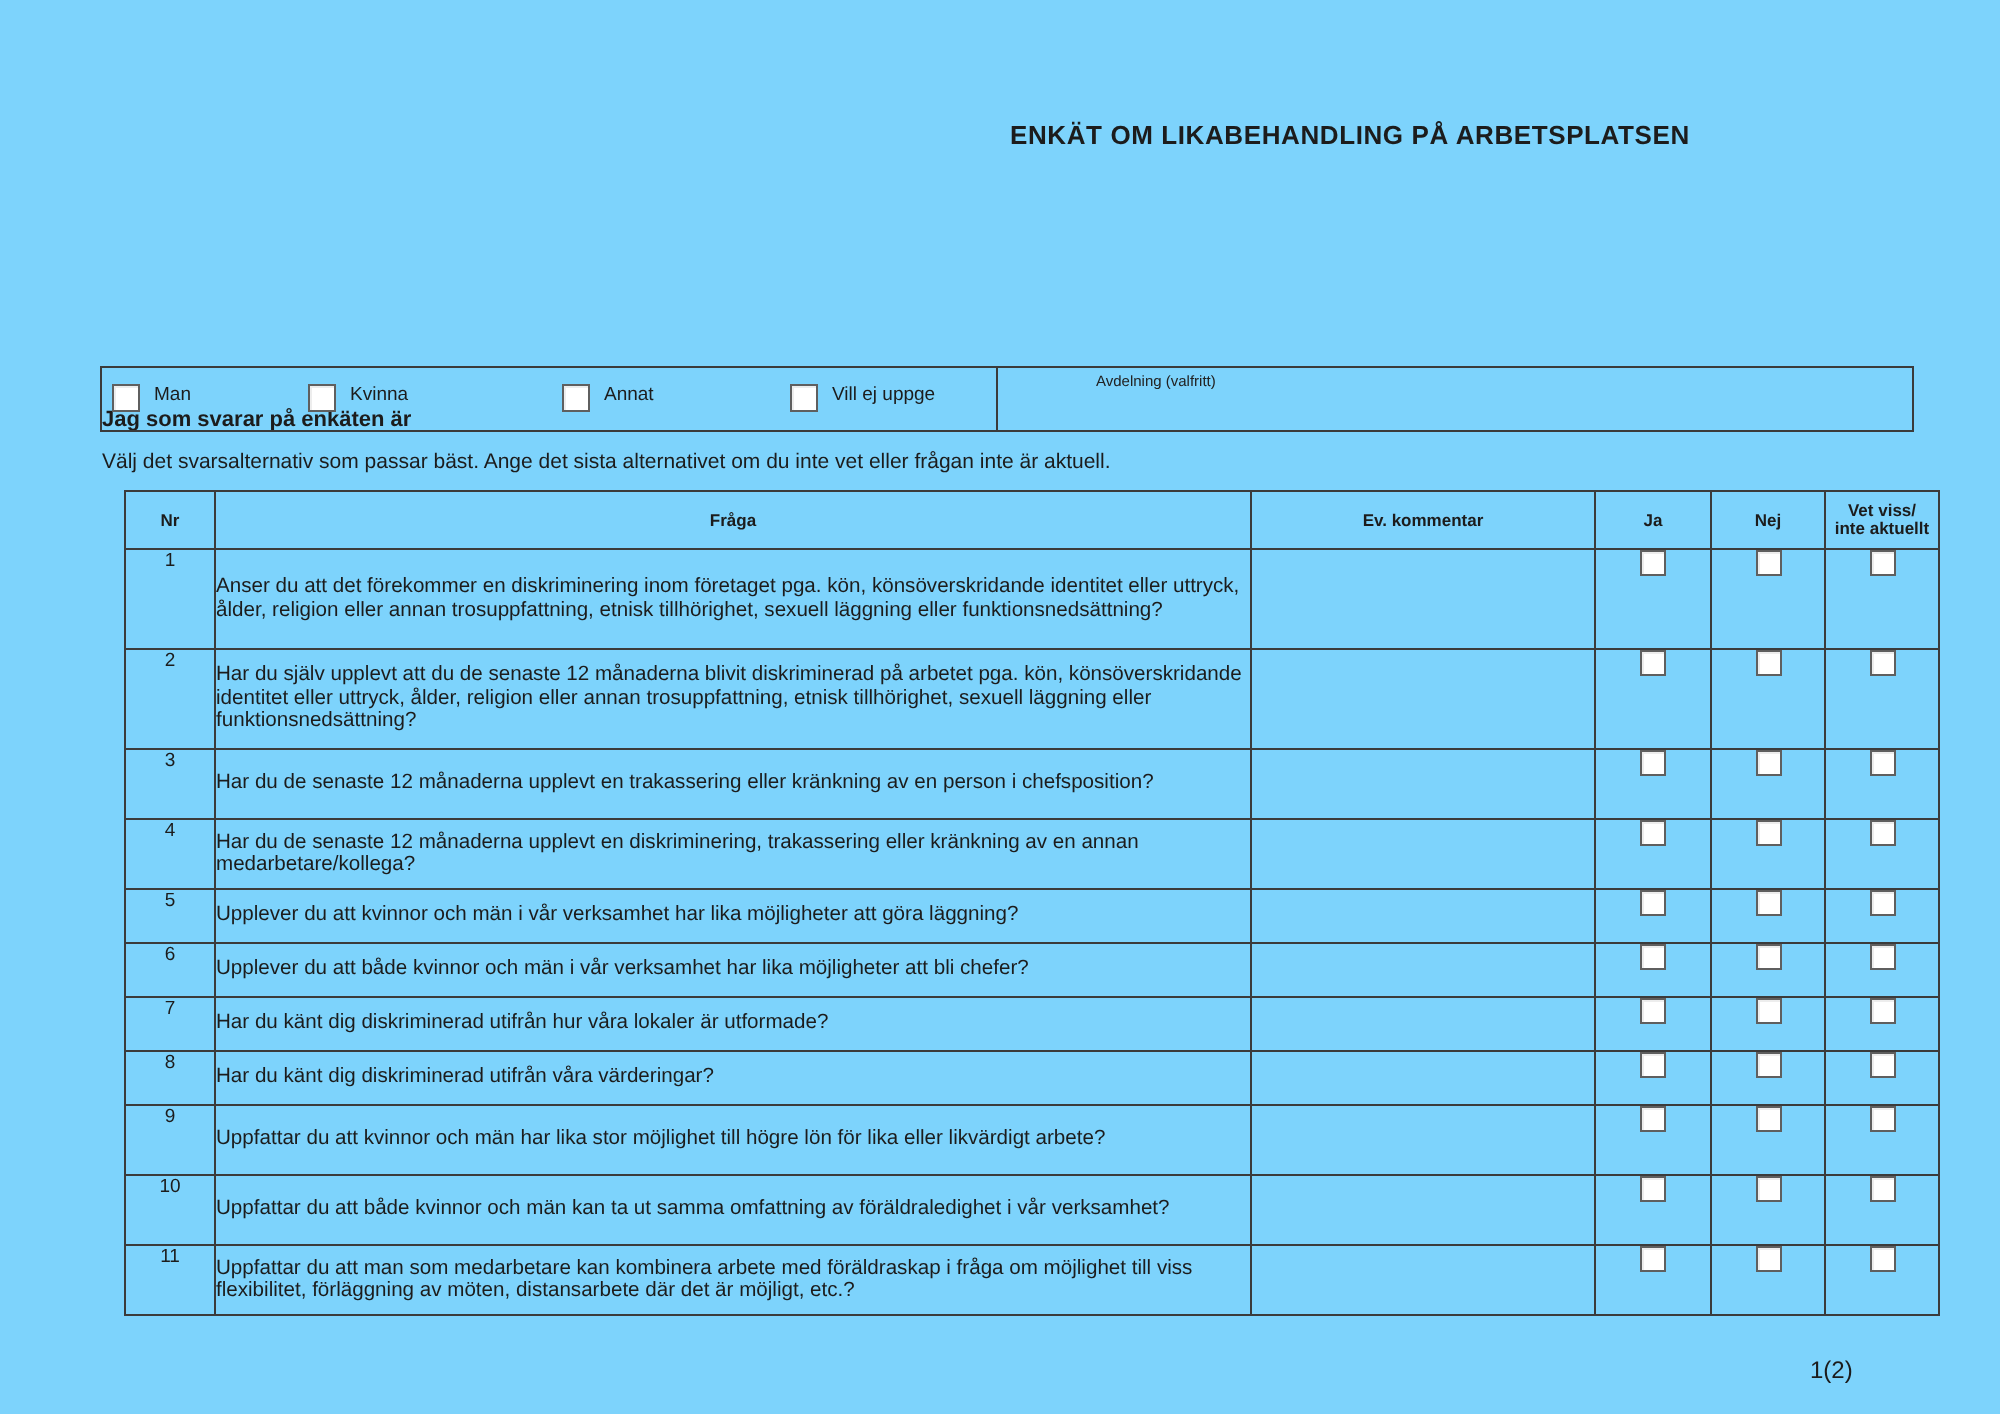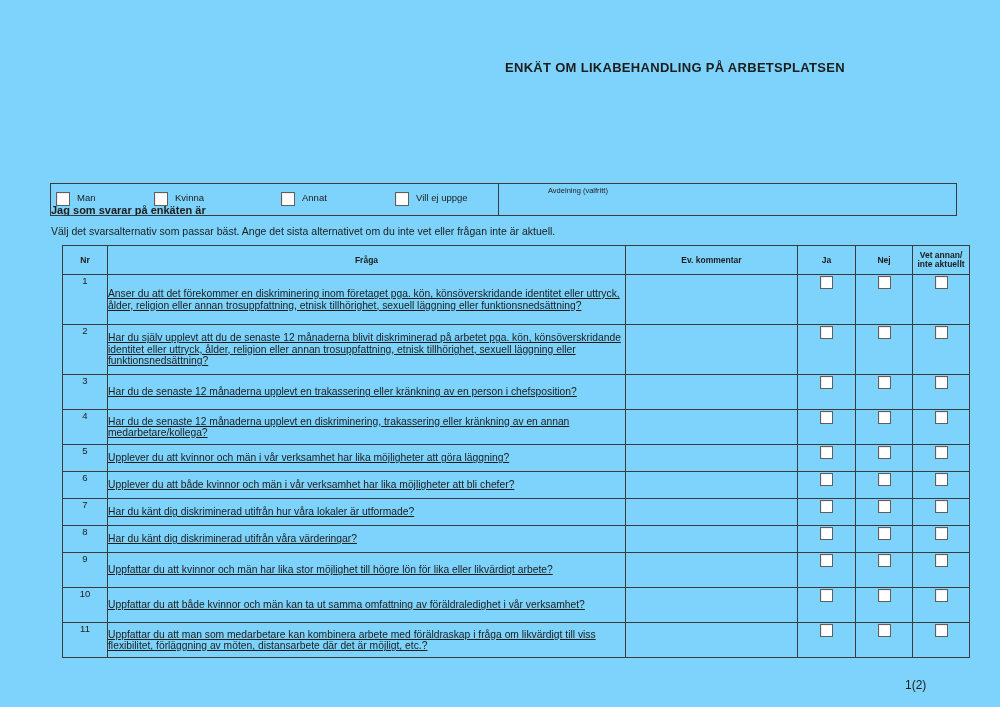--- a/index.html
+++ b/index.html
@@ -59,21 +59,21 @@
     font-size:8.5px; font-weight:bold;
     text-align:center; vertical-align:middle;
   }
   th.vet-h { font-size:7.5px; line-height:9px; }
   td.nr {
     text-align:center; vertical-align:top;
     padding-top:6px; font-size:9.5px;
   }
   td.q {
     vertical-align:middle;
-    padding:2px 6px; font-size:10.3px; line-height:11.5px;text-decoration:underline;
+    padding:2px 6px; font-size:10.3px; line-height:11.5px;
   }
   td.comment { vertical-align:top; }
   td.opt { vertical-align:top; text-align:center; padding-top:7px; }
   .page-number {
     position:absolute; left:905px; top:666px;
     font-size:12px;
     margin-top:12px;
   }
 </style>
 </head>
@@ -121,21 +121,21 @@
         <col style="width:57px">
     </colgroup>
     <thead>
       <tr>
         <th>Nr</th>
         <th>Fråga</th>
         <th>Ev. kommentar</th>
         <th>Ja</th>
         <th>Nej</th>
         <th class="vet-h">
-          <div>Vet annan/</div>
+          <div>Vet viss/</div>
           <div>inte aktuellt</div>
         </th>
       </tr>
     </thead>
     <tbody>
       <tr style="height:50px">
         <td class="nr">1</td>
         <td class="q">Anser du att det förekommer en diskriminering inom företaget pga. kön, könsöverskridande identitet eller uttryck, ålder, religion eller annan trosuppfattning, etnisk tillhörighet, sexuell läggning eller funktionsnedsättning?</td>
         <td class="comment"></td>
         <td class="opt"><span class="cb"></span></td>
@@ -209,21 +209,21 @@
       <tr style="height:35px">
         <td class="nr">10</td>
         <td class="q">Uppfattar du att både kvinnor och män kan ta ut samma omfattning av föräldraledighet i vår verksamhet?</td>
         <td class="comment"></td>
         <td class="opt"><span class="cb"></span></td>
         <td class="opt"><span class="cb"></span></td>
         <td class="opt"><span class="cb"></span></td>
       </tr>
       <tr style="height:35px">
         <td class="nr">11</td>
-        <td class="q">Uppfattar du att man som medarbetare kan kombinera arbete med föräldraskap i fråga om likvärdigt till viss flexibilitet, förläggning av möten, distansarbete där det är möjligt, etc.?</td>
+        <td class="q">Uppfattar du att man som medarbetare kan kombinera arbete med föräldraskap i fråga om möjlighet till viss flexibilitet, förläggning av möten, distansarbete där det är möjligt, etc.?</td>
         <td class="comment"></td>
         <td class="opt"><span class="cb"></span></td>
         <td class="opt"><span class="cb"></span></td>
         <td class="opt"><span class="cb"></span></td>
       </tr>
     </tbody>
   </table>
 
   <div class="page-number">1(2)</div>
 

